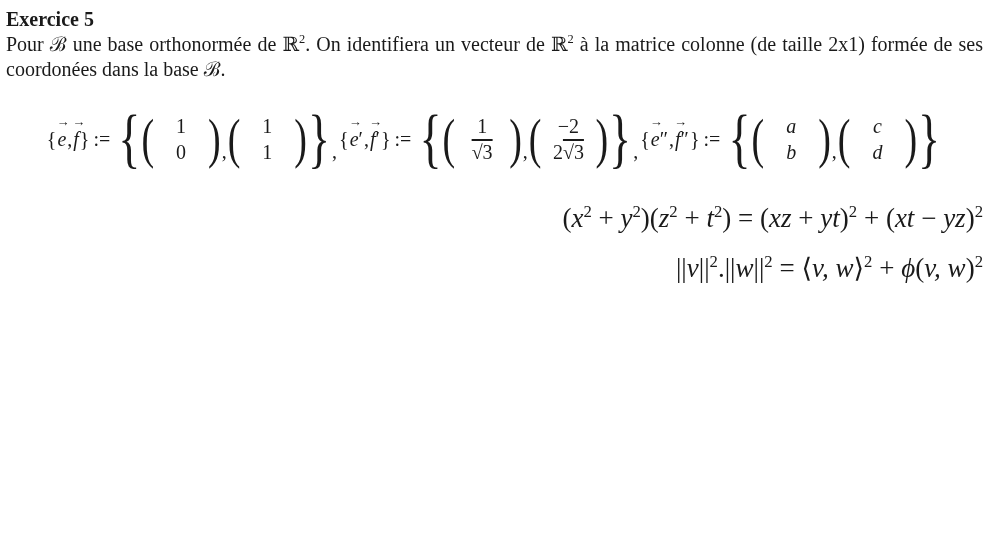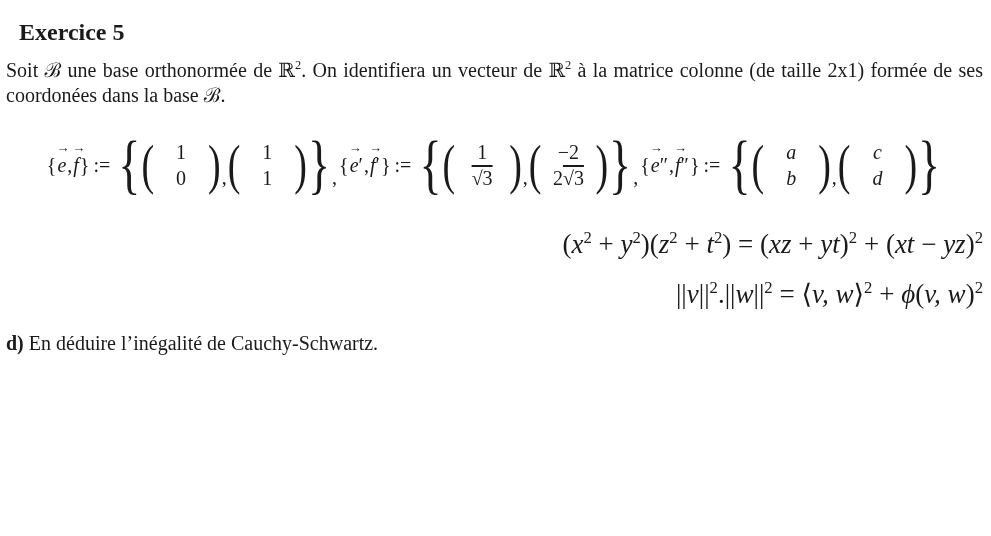--- a/index.html
+++ b/index.html
@@ -2,21 +2,21 @@
 <html><head>
 <meta charset="utf-8">
 <style>
   html,body{margin:0;padding:0;}
   body{
     width:991px;height:536px;overflow:hidden;background:#ffffff;color:#1a1a1a;
     font-family:"Liberation Serif","DejaVu Serif",serif;
     font-size:20px;line-height:25px;
   }
   .page{padding:7px 8px 0 6px;}
-  .title{font-size:24px;font-weight:bold;margin:13px;line-height:25px;}
+  .title{font-size:20px;font-weight:bold;margin:0;line-height:25px;}
   .para{margin:0;text-align:justify;}
   sup{font-size:0.62em;line-height:0;}
   .it{font-style:italic;}
   .bl{font-weight:bold;}
 
   
   .dmath{display:flex;justify-content:center;align-items:center;margin:14px 0 8px;height:86px;}
   .mset{display:inline-flex;align-items:center;}
   .nameseq{white-space:nowrap;padding:0 1px;}
   .vec{position:relative;display:inline-block;font-style:italic;padding:0 1px;}
@@ -34,21 +34,21 @@
   
   .eqline{text-align:right;font-size:27px;line-height:27px;margin:23px 0;}
 </style>
 </head>
 <body>
 
 <div class="page">
 
   <h1 class="title">Exercice 5</h1>
 
-  <p class="para"><span>Soit </span><span>ℬ</span><span> une base orthonormée de </span><span>ℝ</span><sup>2</sup><span>. On identifiera un vecteur de </span><span>ℝ</span><sup>2</sup><span> à la matrice colonne (de taille 2x1) formée de ses coordonées dans la base </span><span>ℬ</span><span>.</span></p>
+  <p class="para"><span>Pour </span><span>ℬ</span><span> une base orthonormée de </span><span>ℝ</span><sup>2</sup><span>. On identifiera un vecteur de </span><span>ℝ</span><sup>2</sup><span> à la matrice colonne (de taille 2x1) formée de ses coordonées dans la base </span><span>ℬ</span><span>.</span></p>
 
 
   <div class="dmath">
 
     <span class="mset">
       <span class="nameseq"><span>{</span><span class="vec"><span class="arr">→</span><span class="it">e</span><span class="pr"></span></span><span>,</span><span class="vec"><span class="arr">→</span><span class="it">f</span><span class="pr"></span></span><span>}</span><span class="assign">:=</span></span>
       <span class="brace">{</span>
       <span class="mat">
           <span class="paren">(</span>
           <span class="mcol">
@@ -121,15 +121,14 @@
   </div>
 
 
 
   <div class="eqline"><span>(</span><span class="it">x</span><sup>2</sup><span> + </span><span class="it">y</span><sup>2</sup><span>)(</span><span class="it">z</span><sup>2</sup><span> + </span><span class="it">t</span><sup>2</sup><span>) = (</span><span class="it">xz</span><span> + </span><span class="it">yt</span><span>)</span><sup>2</sup><span> + (</span><span class="it">xt</span><span> − </span><span class="it">yz</span><span>)</span><sup>2</sup></div>
 
 
   <div class="eqline"><span>||</span><span class="it">v</span><span>||</span><sup>2</sup><span>.</span><span>||</span><span class="it">w</span><span>||</span><sup>2</sup><span> = </span><span>⟨</span><span class="it">v, w</span><span>⟩</span><sup>2</sup><span> + </span><span class="it">ϕ</span><span>(</span><span class="it">v, w</span><span>)</span><sup>2</sup></div>
 
 
-  <p class="para"><span class="bl">d)</span><span> En déduire l’inégalité de Cauchy-Schwartz.</span></p>
 
 </div>
 
 </body></html>

